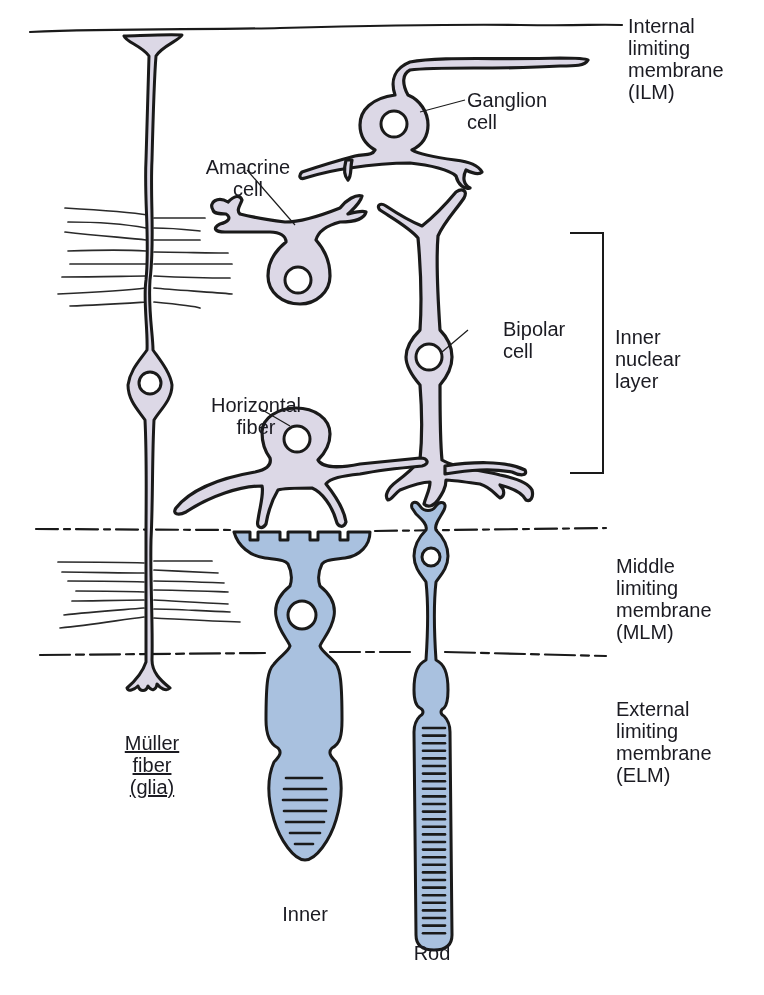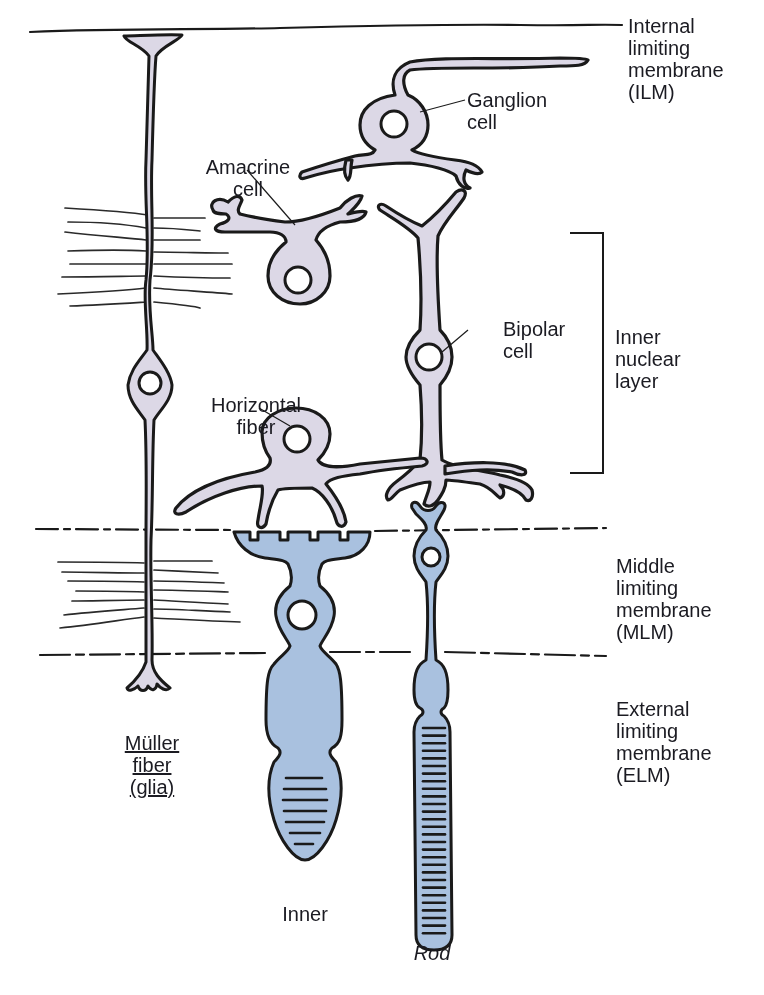--- a/index.html
+++ b/index.html
@@ -242,13 +242,13 @@
 membrane
 (MLM)</div>
 <div class="label" style="left:616px; top:650px;margin-top:48px;">External
 limiting
 membrane
 (ELM)</div>
 <div class="label center" style="left:114px; top:700px; width:76px;text-decoration:underline;">Müller
 fiber
 (glia)</div>
 <div class="label center" style="left:270px; top:871px; width:70px;">Inner</div>
-<div class="label center" style="left:400px; top:910px; width:64px;font-style:italic;">Rod</div>
+<div class="label center" style="left:400px; top:910px; width:64px;">Rod</div>
 
 </body></html>

